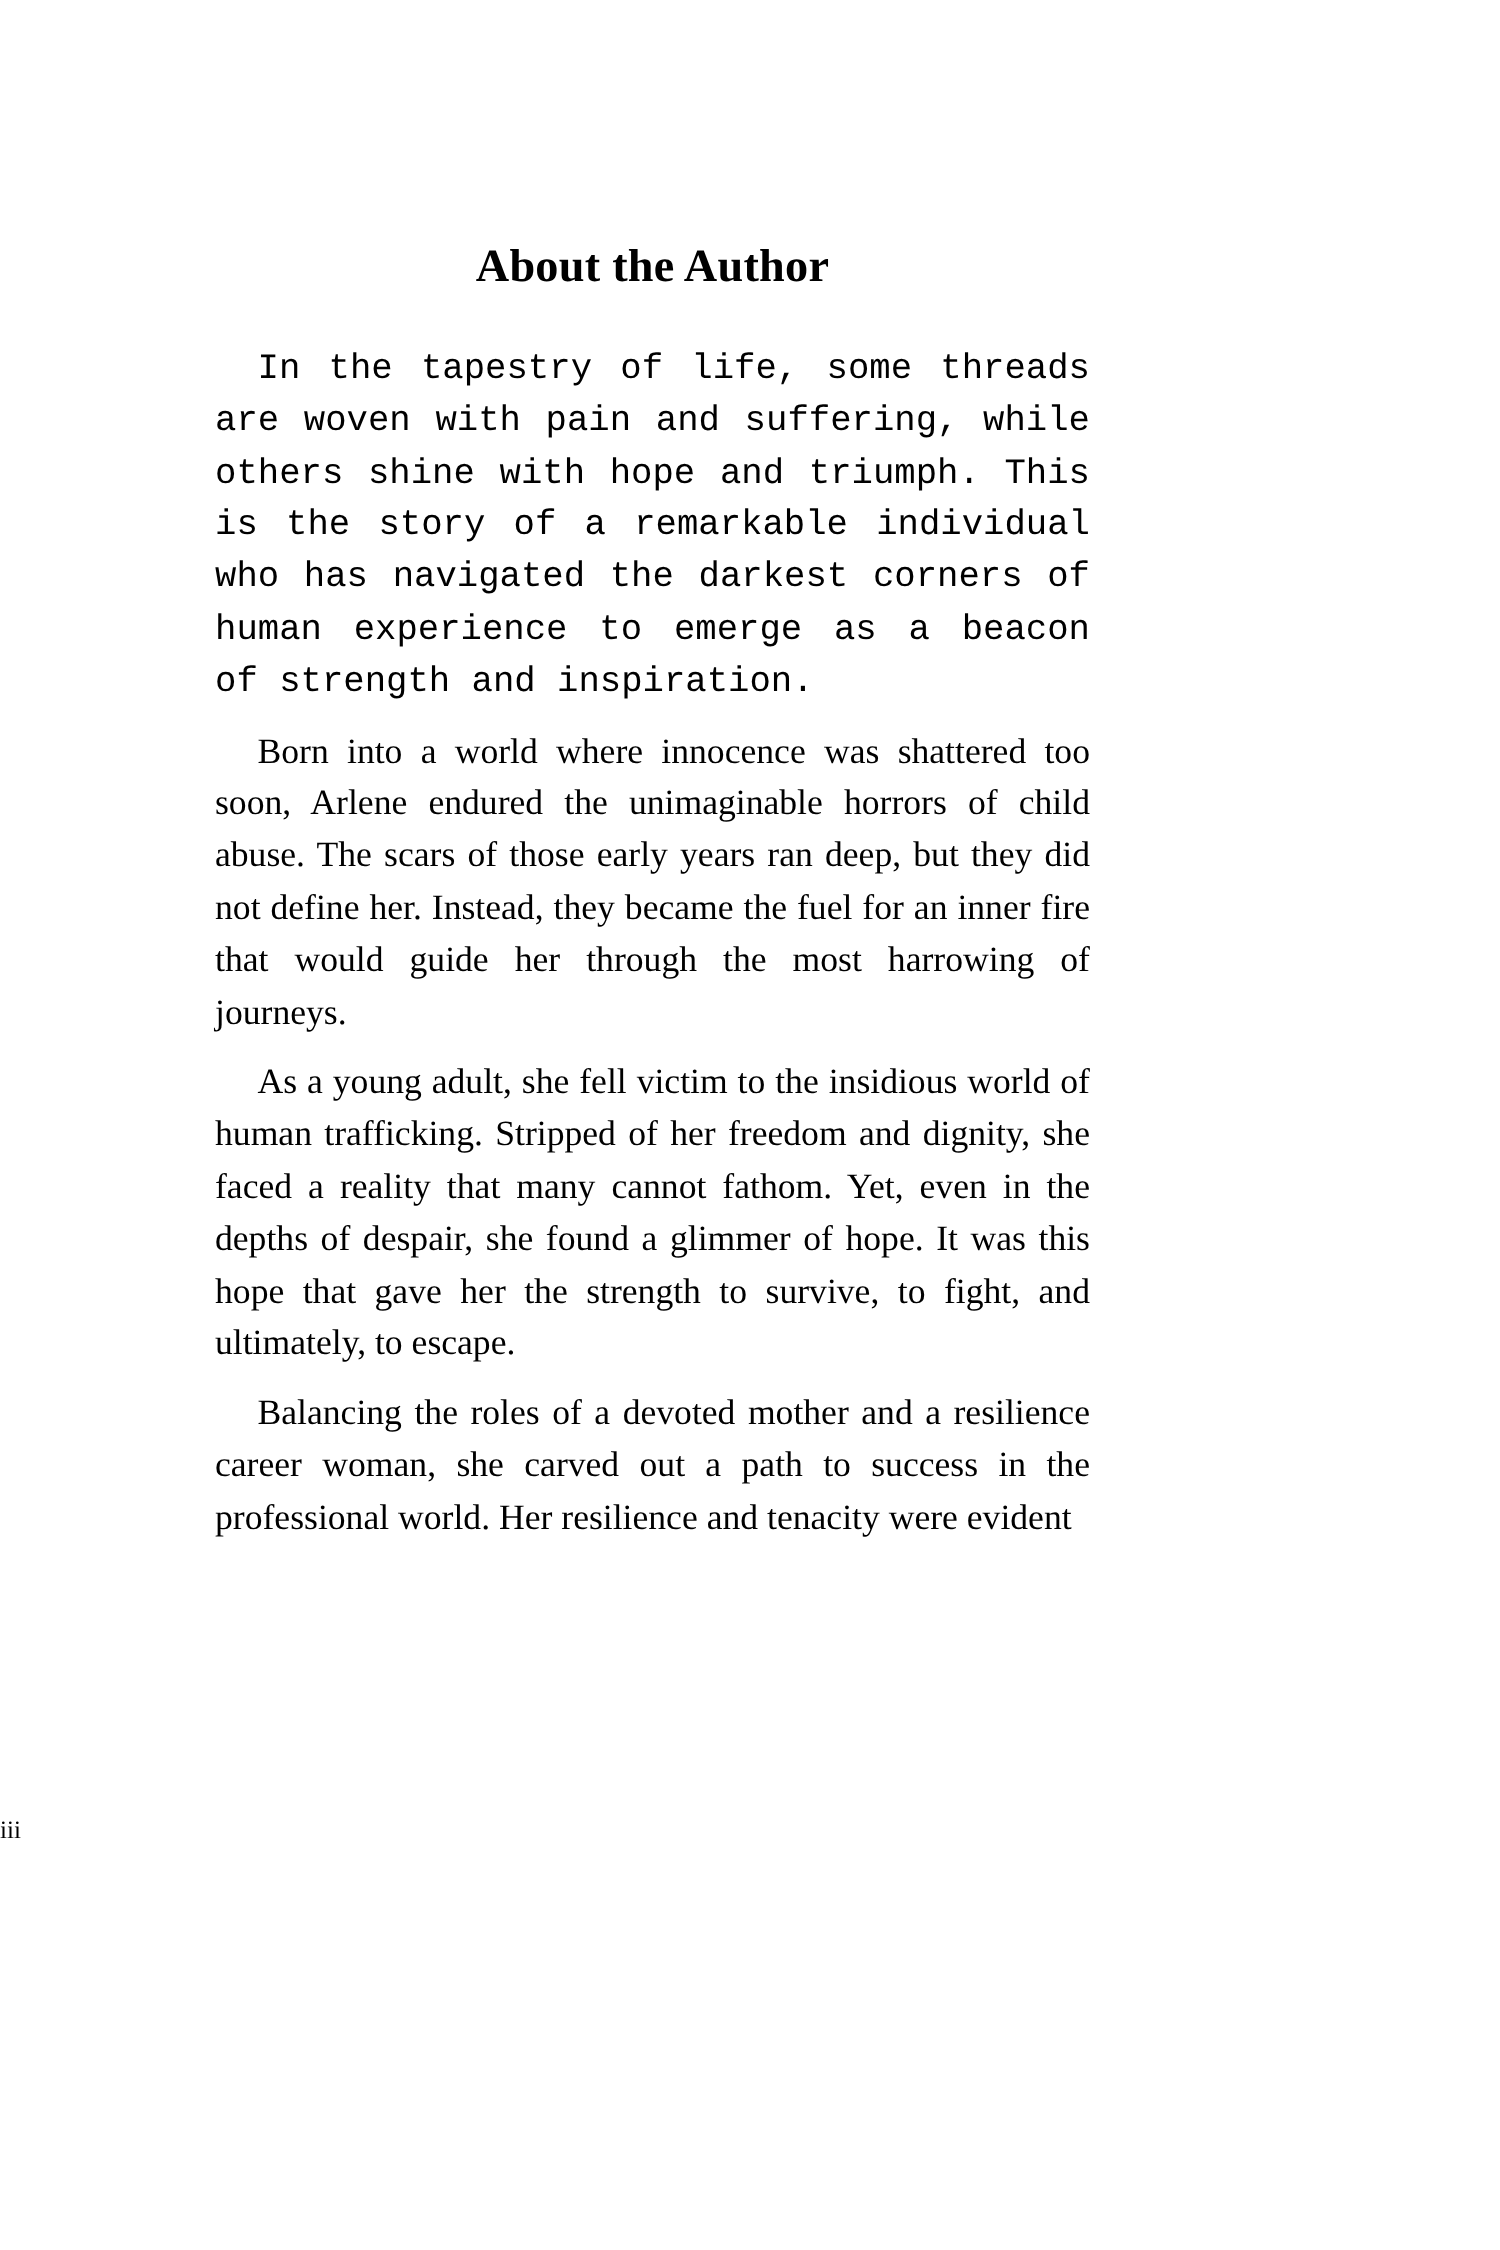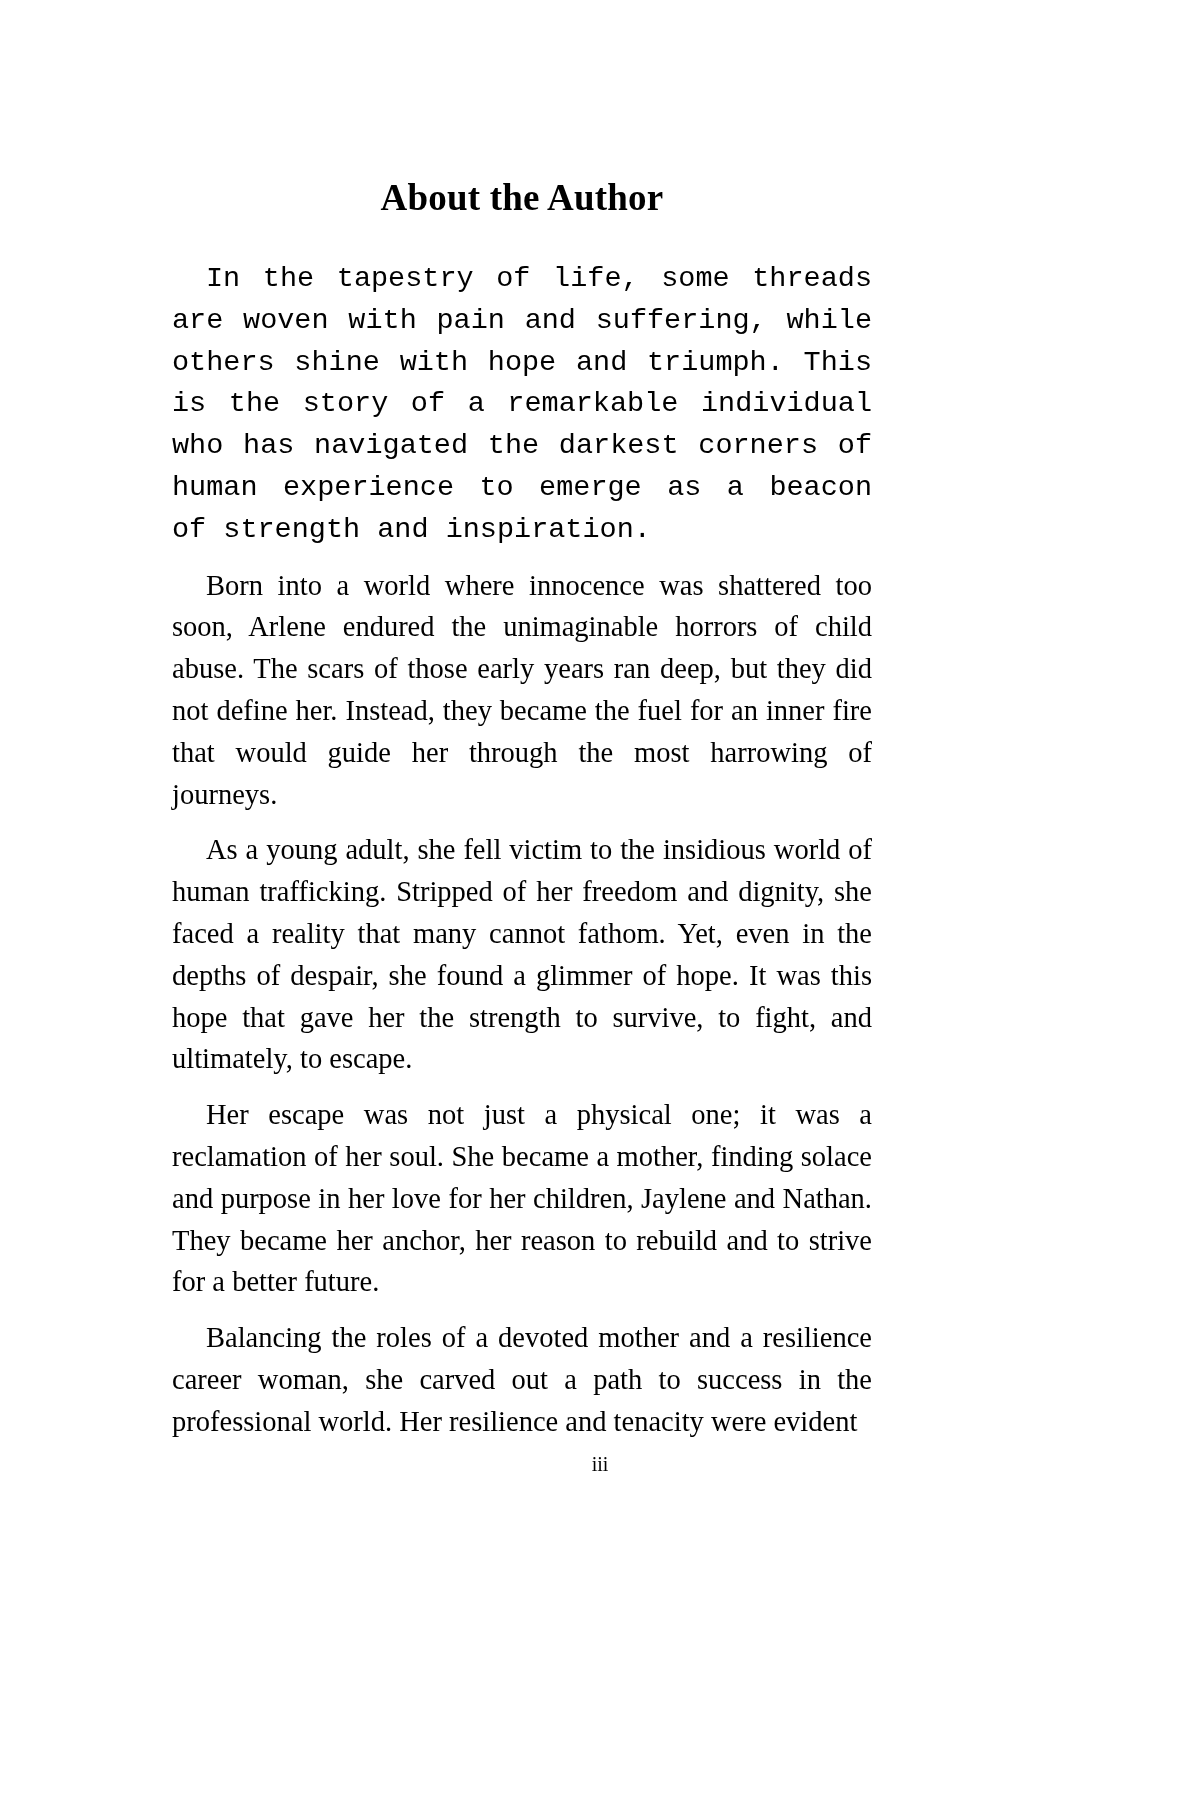--- a/index.html
+++ b/index.html
@@ -21,21 +21,21 @@
     left: 0;
     top: 0;
     width: 1200px;
     height: 1800px;
     background: #ffffff;
   }
 
   .content {
     position: absolute;
     left: 172px;
-    top: 0;
+    top: 16px;
     width: 700px;
   }
 
   .page-title {
     font-size: 37px;
     font-weight: bold;
     text-align: center;
     letter-spacing: 0.2px;
     margin: 0;
     padding-top: 176px;
@@ -69,41 +69,40 @@
 
   .para + .para {
     margin-top: 14px;
   }
 
   .folio {
     position: absolute;
     left: 0;
     top: 1452px;
     width: 1200px;
-    text-align: center;
+    text-align: left;
     font-size: 20px;
     line-height: 24px;
     font-family: "Liberation Serif", "DejaVu Serif", serif;
     color: #000000;
   }
 </style>
 </head>
 <body>
 
 <div class="page">
 
   <div class="content">
 
     <h1 class="page-title">About the Author</h1>
 
     <div class="body-text">
       <p class="para">In the tapestry of life, some threads are woven with pain and suffering, while others shine with hope and triumph. This is the story of a remarkable individual who has navigated the darkest corners of human experience to emerge as a beacon of strength and inspiration.</p>
       <p class="para">Born into a world where innocence was shattered too soon, Arlene endured the unimaginable horrors of child abuse. The scars of those early years ran deep, but they did not define her. Instead, they became the fuel for an inner fire that would guide her through the most harrowing of journeys.</p>
       <p class="para">As a young adult, she fell victim to the insidious world of human trafficking. Stripped of her freedom and dignity, she faced a reality that many cannot fathom. Yet, even in the depths of despair, she found a glimmer of hope. It was this hope that gave her the strength to survive, to fight, and ultimately, to escape.</p>
-      <p class="para">Her escape was not just a physical one; it was a reclamation of her soul. She became a mother, finding solace and purpose in her love for her children, Jaylene and Nathan. They became her anchor, her reason to rebuild and to strive for a better future.</p>
       <p class="para">Balancing the roles of a devoted mother and a resilience career woman, she carved out a path to success in the professional world. Her resilience and tenacity were evident</p>
     </div>
 
   </div>
 
   <div class="folio">iii</div>
 
 </div>
 
 </body></html>

